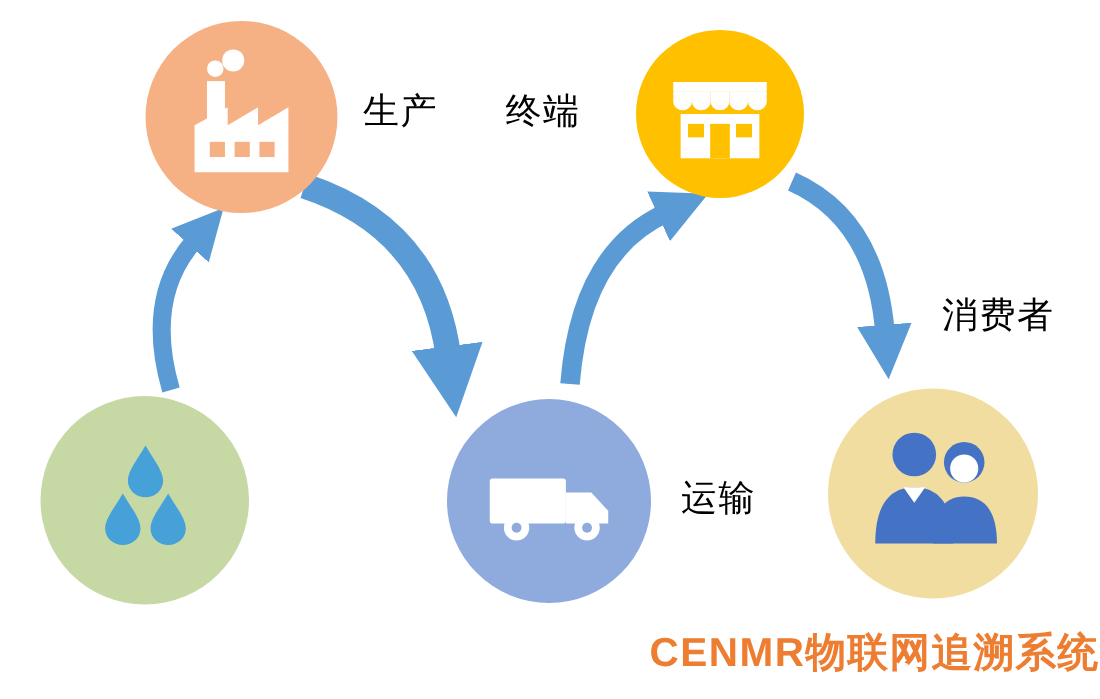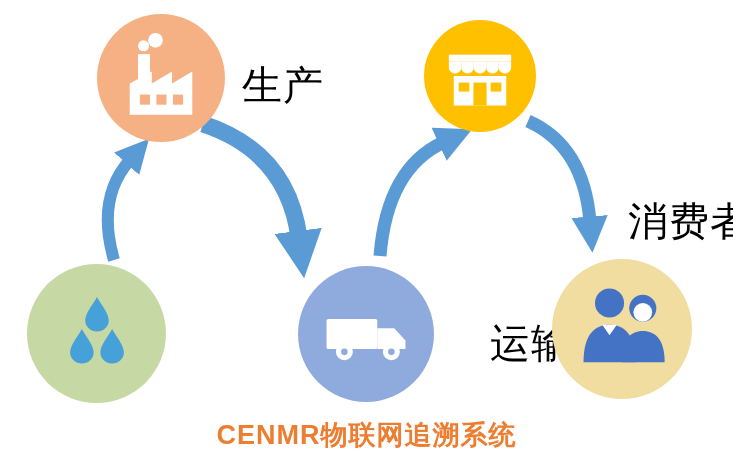--- a/index.html
+++ b/index.html
@@ -40,32 +40,32 @@
 
   .node-icon { display: block; }
   .ic-w { fill: var(--icon); }
   .cut-production { fill: var(--circle-production); }
   .cut-terminal { fill: var(--circle-terminal); }
   .cut-transport { fill: var(--circle-transport); }
   .drops-f { fill: var(--drops); }
   .people-f { fill: var(--people); }
 
   .label {
-    position: absolute; font-size: 40px; color: var(--label);
+    position: absolute; font-size: 24px; color: var(--label);
     letter-spacing: 1px; white-space: nowrap;
   }
   .l-production { left: 242px; top: 58px; }
   .l-terminal   { left: 337px; top: 58px; }
   .l-material   { left: 184px; top: 318px; }
-  .l-transport  { left: 454px; top: 316px; margin-left: 36px; }
+  .l-transport  { left: 454px; top: 316px; }
   .l-consumer   { left: 602px; top: 194px; margin-left: 26px; }
 
   .title {
     position: absolute; left: 0; top: 417px; width: 733px;
-    text-align: center; font-size: 27px; font-weight: 700; color: var(--title);
+    text-align: right; font-size: 27px; font-weight: 700; color: var(--title);
     letter-spacing: 1px;
   }
 </style>
 </head>
 <body>
 
 <div class="canvas">
 
   <svg class="arrows" viewBox="0 0 733 466" aria-hidden="true">
     <defs>
@@ -99,20 +99,21 @@
       <path d="M27.2,32 h15.2 v8 a7.6,7 0 0 1 -15.2,0 z" class="ic-w"></path>
       <path d="M42.4,32 h15.2 v8 a7.6,7 0 0 1 -15.2,0 z" class="ic-w"></path>
       <path d="M57.6,32 h15.2 v8 a7.6,7 0 0 1 -15.2,0 z" class="ic-w"></path>
       <path d="M72.8,32 h15.2 v8 a7.6,7 0 0 1 -15.2,0 z" class="ic-w"></path>
       <rect x="18" y="50" width="64" height="36" class="ic-w"></rect>
       <rect x="42" y="58" width="16" height="28" class="cut-terminal"></rect>
       <rect x="24" y="58" width="13" height="11" class="cut-terminal"></rect>
       <rect x="63" y="58" width="13" height="11" class="cut-terminal"></rect>
     </svg>
   </div>
+  <div class="label l-terminal">终端</div>
 
   <div class="circle c-material">
     <svg class="node-icon" width="84" height="84" viewBox="0 0 100 100">
       <path d="M50,6 C43,18 36,26 36,34 a14,13 0 0 0 28,0 C64,26 57,18 50,6 Z" class="drops-f"></path>
       <path d="M32,44 C25,56 18,64 18,72 a14,13 0 0 0 28,0 C46,64 39,56 32,44 Z" class="drops-f"></path>
       <path d="M68,44 C61,56 54,64 54,72 a14,13 0 0 0 28,0 C82,64 75,56 68,44 Z" class="drops-f"></path>
     </svg>
   </div>
 
   <div class="circle c-transport">

